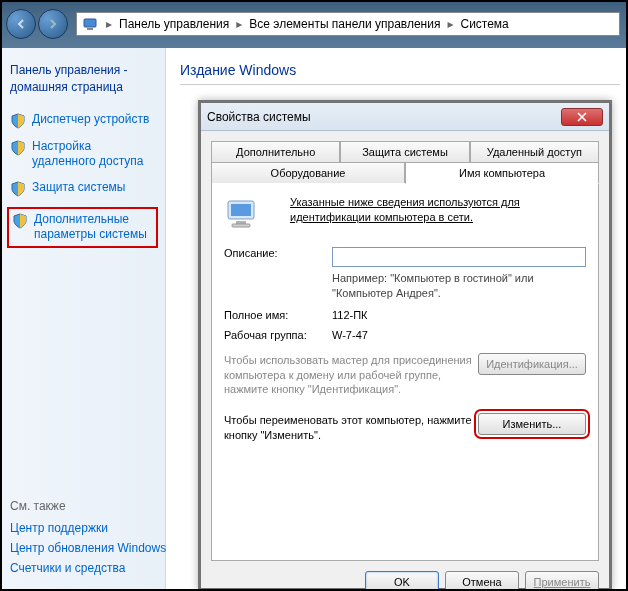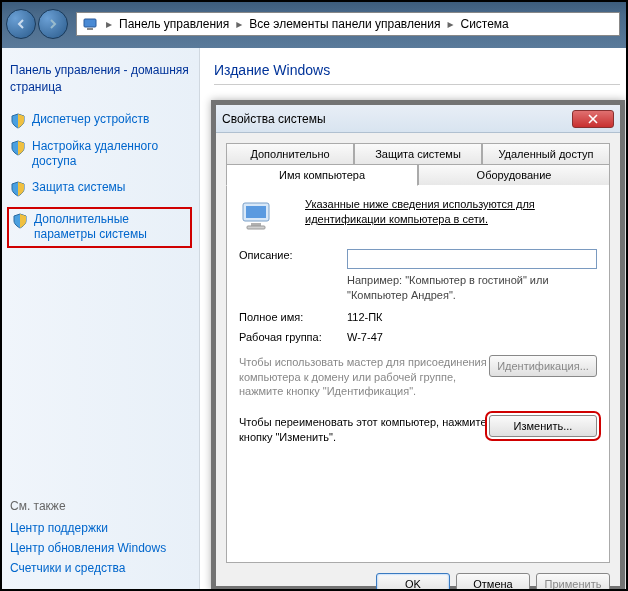--- a/index.html
+++ b/index.html
@@ -43,21 +43,21 @@
     .addr-seg { padding: 0 4px; white-space: nowrap; cursor: pointer; }
     .addr-sep { padding: 0 3px; color: #666; }
     
     
     .main-area {
       display: flex;
       height: calc(100% - 48px);
       background: #fff;
     }
     .sidebar {
-      width: 200px;
+      width: 166px;
       background: linear-gradient(to right, #f0f5fb 0%, #e8f0f8 100%);
       border-right: 1px solid #d0d8e0;
       padding: 14px 10px;
       font-size: 12px;
     }
     .sidebar-home {
       color: #003399;
       margin-bottom: 16px;
       line-height: 1.4;
       cursor: pointer;
@@ -110,26 +110,26 @@
       font-size: 14px;
       margin-bottom: 6px;
     }
     .content-hr {
       border: none; border-top: 1px solid #ccc; margin-right: 8px;
     }
     
     
     .dialog {
       position: absolute;
-      left: 211px;
+      left: 198px;
       top: 100px;
       width: 414px;
       height: 491px;
       background: #f0f0f0;
-      border: 5px solid #737373;
+      border: 3px solid #737373;
       box-shadow: 0 0 8px rgba(0,0,0,.3);
     }
     .dlg-titlebar {
       height: 28px;
       background: linear-gradient(to bottom, #e8eef6, #d8e4f0);
       border-bottom: 1px solid #b0c0d0;
       display: flex;
       align-items: center;
       padding: 0 6px;
       font-size: 12px;
@@ -377,22 +377,22 @@
   </div>
 
   <div class="dlg-body">
     <div class="tab-container">
       <div class="tab-row">
         <div class="tab">Дополнительно</div>
         <div class="tab">Защита системы</div>
         <div class="tab">Удаленный доступ</div>
       </div>
       <div class="tab-row row2">
+        <div class="tab">Оборудование</div>
         <div class="tab active">Имя компьютера</div>
-        <div class="tab">Оборудование</div>
       </div>
 
       <div class="tab-content">
         <div class="tc-intro">
           <div class="pc-icon">
             <svg width="38" height="38" viewBox="0 0 38 38">
               <rect x="4" y="6" width="26" height="18" rx="2" fill="#d8e8f8" stroke="#7aa0c8"></rect>
               <rect x="7" y="9" width="20" height="12" fill="#5a9ae0"></rect>
               <rect x="12" y="26" width="10" height="3" fill="#b0b0b0"></rect>
               <rect x="8" y="29" width="18" height="3" rx="1" fill="#d0d0d0" stroke="#999"></rect>

